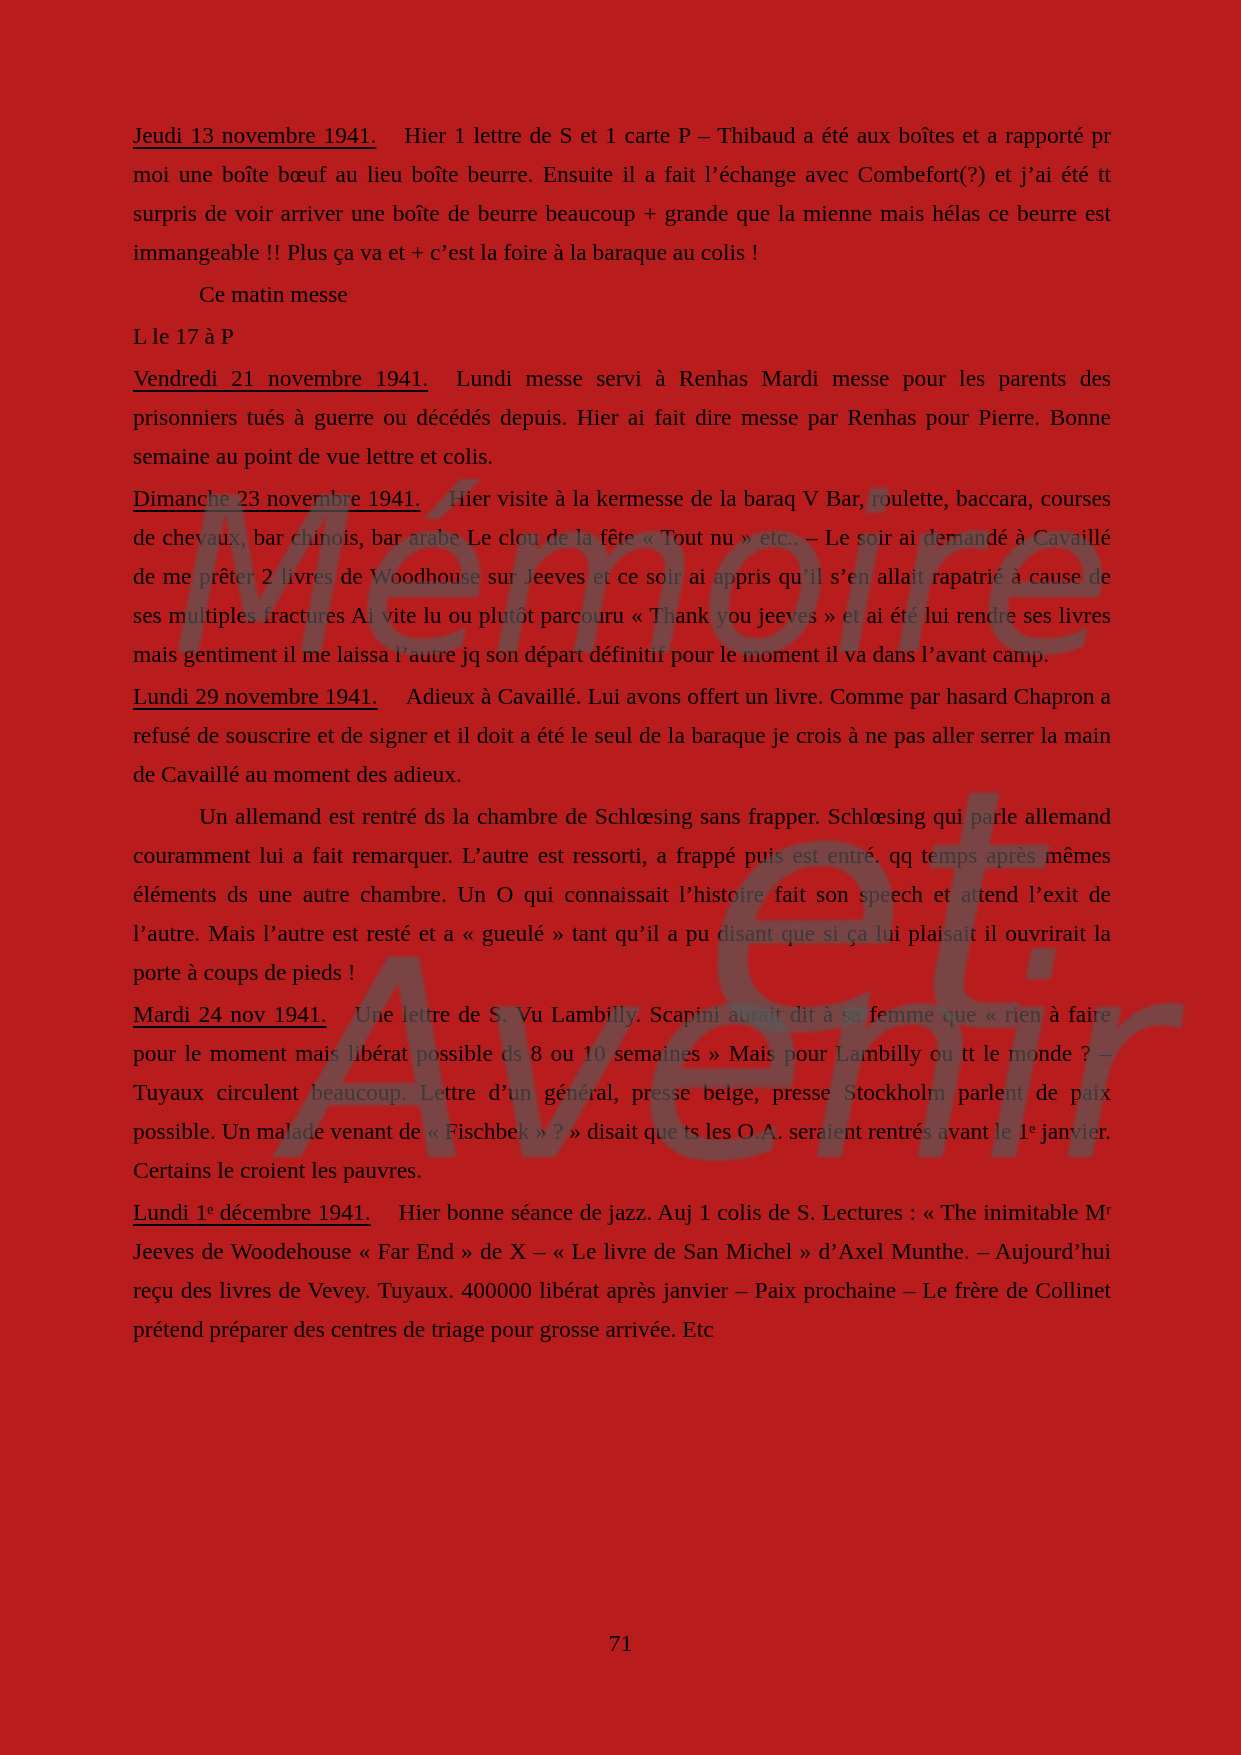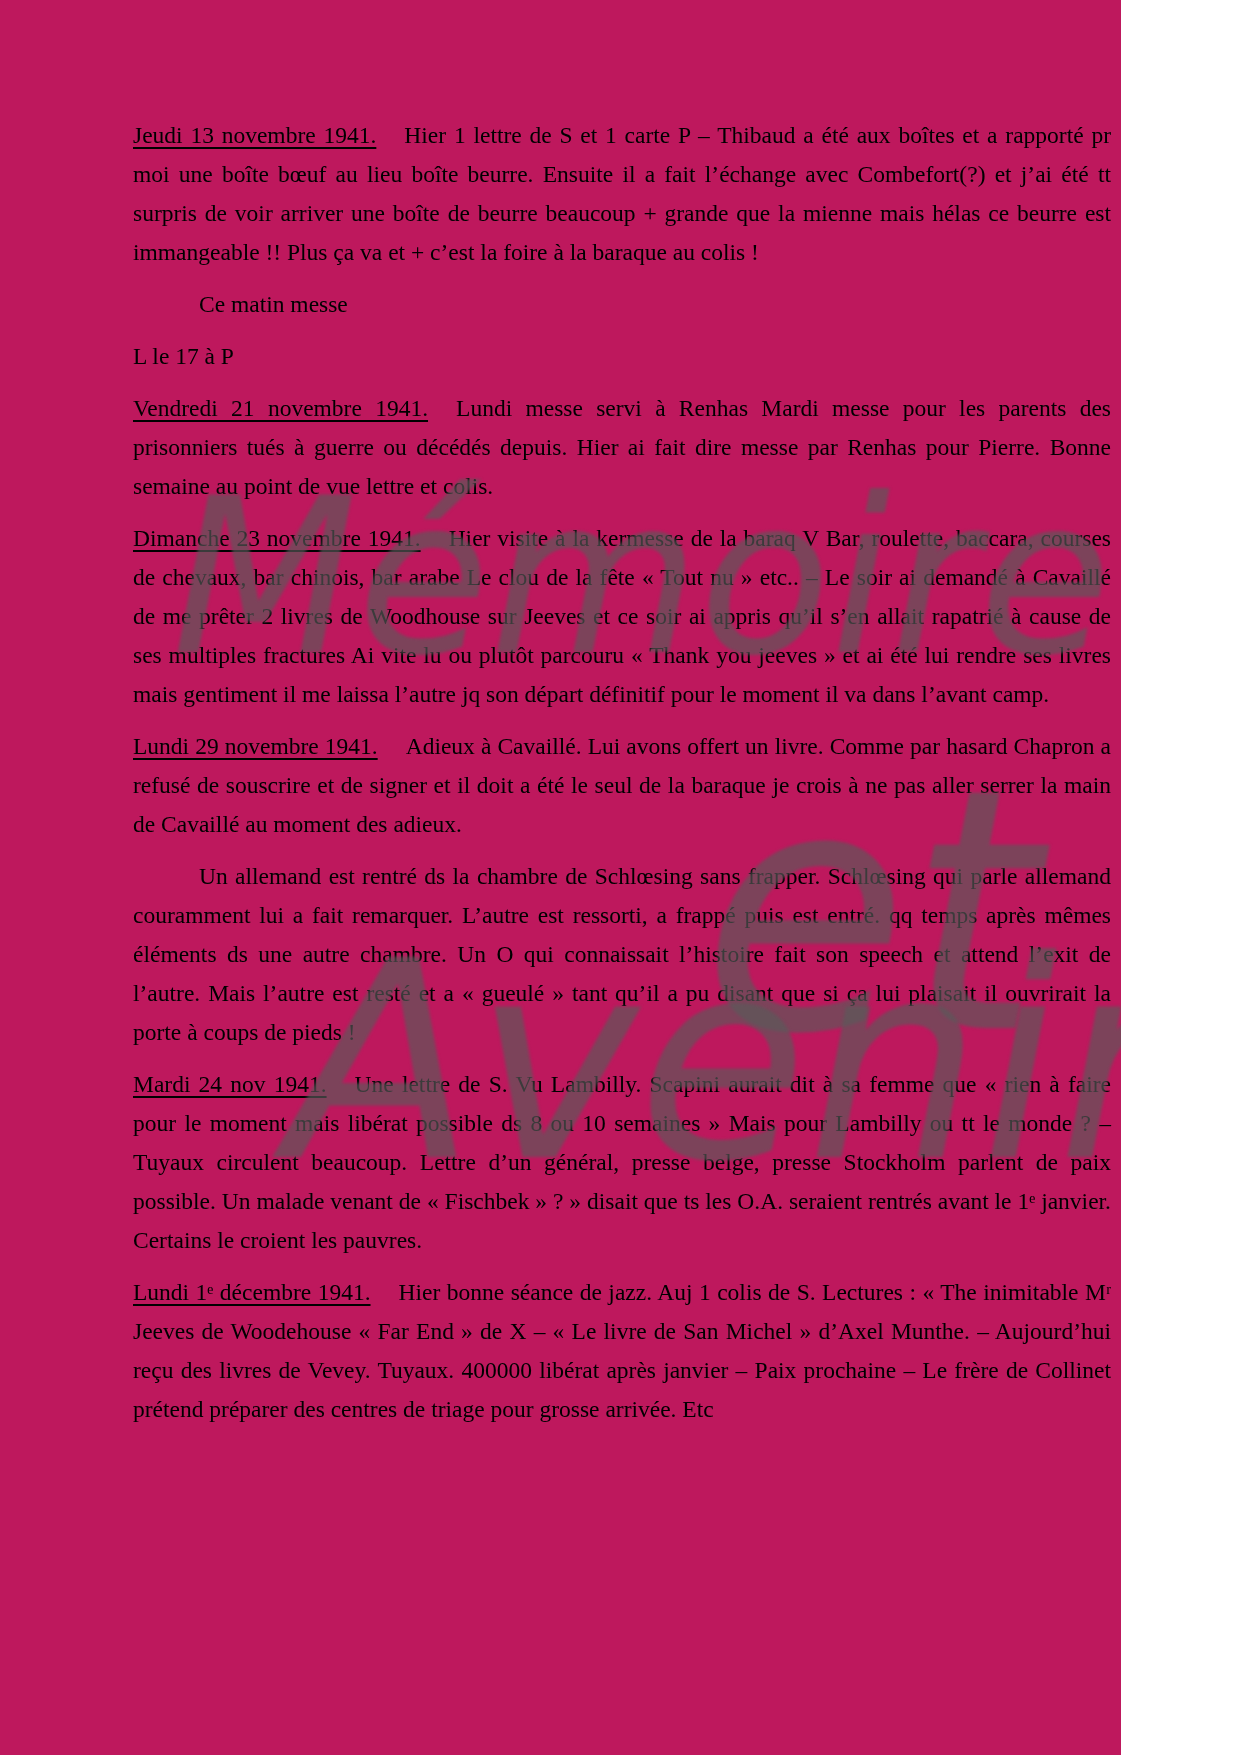--- a/index.html
+++ b/index.html
@@ -1,35 +1,35 @@
 <!DOCTYPE html>
 <html lang="fr"><head>
 <meta charset="utf-8">
 <style>
   html, body { margin: 0; padding: 0; background: #ffffff; }
   .page {
     position: relative;
-    width: 1121px;
+    width: 1241px;
     height: 1755px;
-    background: #be185d;
+    background: #b91c1c;
     overflow: hidden;
     font-family: "Liberation Serif", "DejaVu Serif", "DejaVu Sans", serif;
     color: #000000;
   }
   .content {
     position: absolute;
     left: 133px;
     top: 116px;
     width: 978px;
     font-size: 23.5px;
     line-height: 39px;
     text-align: justify;
   }
   p.para { margin: 0; padding: 0; }
-  p.para + p.para { margin-top: 13px; }
+  p.para + p.para { margin-top: 3px; }
   p.para.indent { text-indent: 66px; }
   .entry-date {
     text-decoration: underline;
     text-decoration-thickness: 1.5px;
     text-underline-offset: 4px;
     margin-right: 28px;
   }
   .watermark span {
     position: absolute;
     font-family: "DejaVu Sans", sans-serif;
@@ -68,14 +68,15 @@
       <p class="para"><span class="entry-date">Mardi 24 nov 1941.</span><span>Une lettre de S. Vu Lambilly. Scapini aurait dit à sa femme que « rien à faire pour le moment mais libérat possible ds 8 ou 10 semaines » Mais pour Lambilly ou tt le monde ? – Tuyaux circulent beaucoup. Lettre d’un général, presse belge, presse Stockholm parlent de paix possible. Un malade venant de « Fischbek » ? » disait que ts les O.A. seraient rentrés avant le 1ᵉ janvier. Certains le croient les pauvres.</span></p>
       <p class="para"><span class="entry-date">Lundi 1ᵉ décembre 1941.</span><span>Hier bonne séance de jazz. Auj 1 colis de S.  Lectures : « The inimitable Mʳ Jeeves de Woodehouse « Far End » de X – « Le livre de San Michel » d’Axel Munthe. – Aujourd’hui reçu des livres de Vevey. Tuyaux. 400000 libérat après janvier – Paix prochaine – Le frère de Collinet prétend préparer des centres de triage pour grosse arrivée. Etc</span></p>
     </div>
 
   <div class="watermark">
     <span class="wm-1">Mémoire</span>
     <span class="wm-2">et</span>
     <span class="wm-3">Avenir</span>
   </div>
 
+  <div class="page-number">71</div>
 
 </div>
 
 </body></html>

